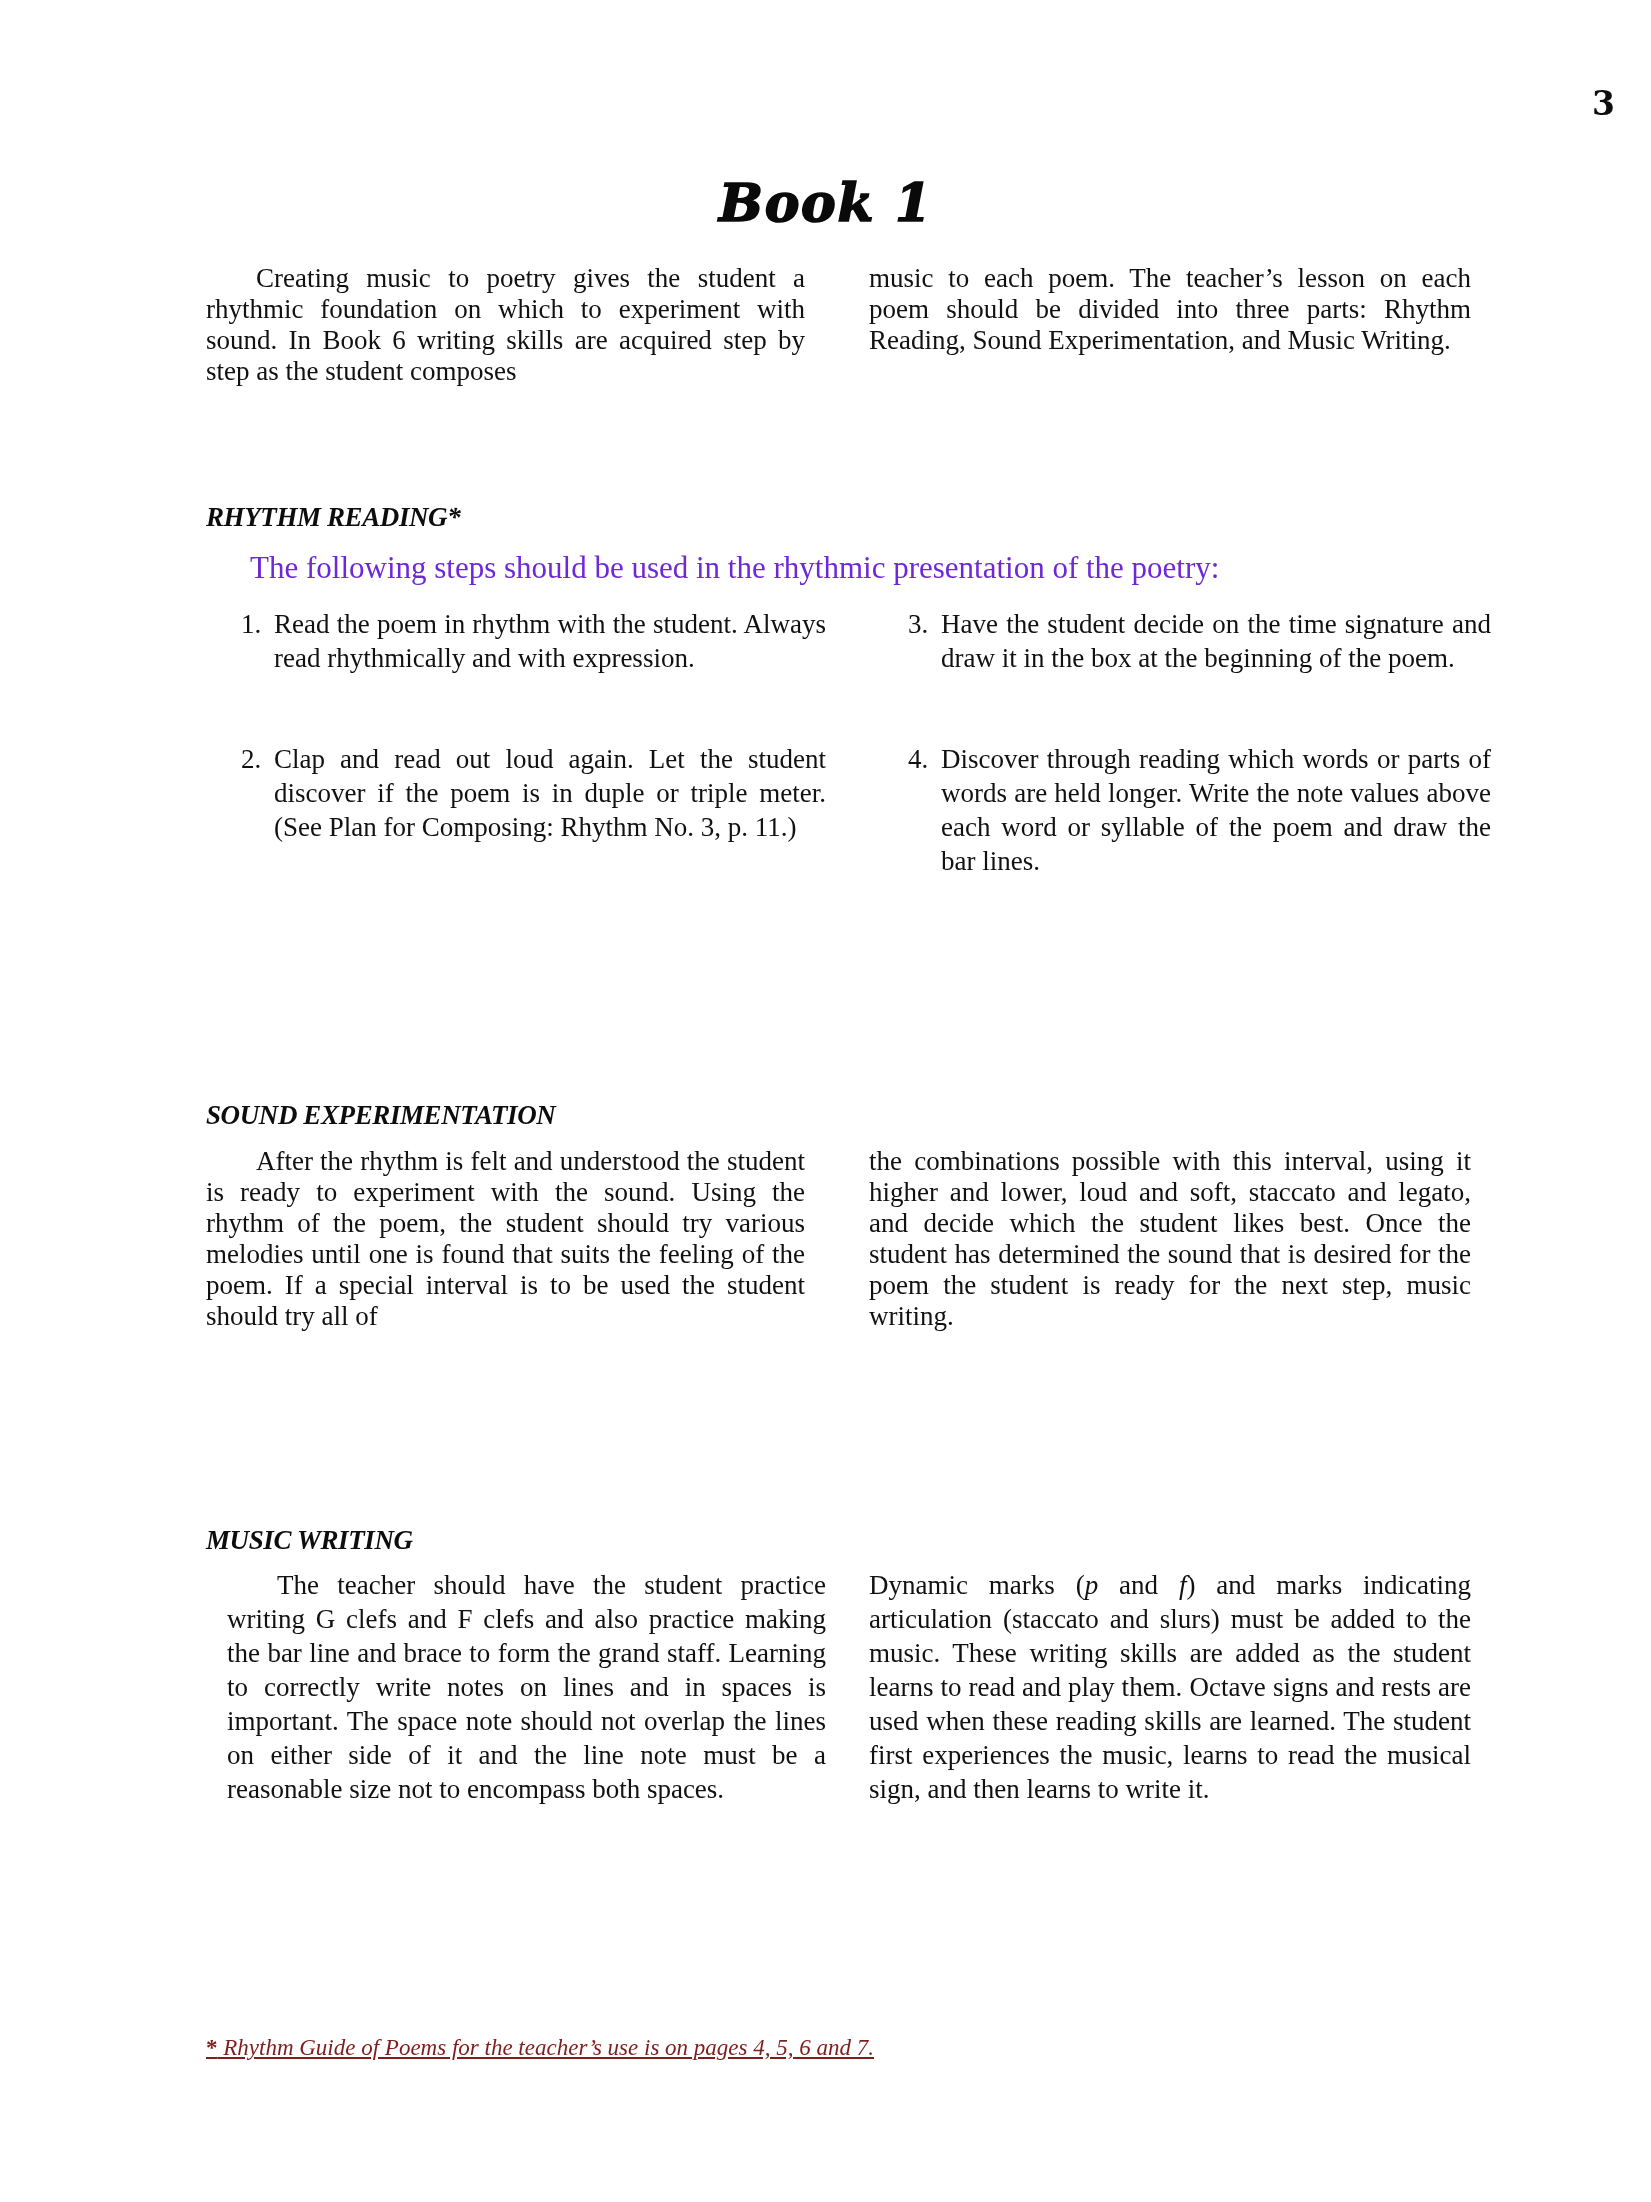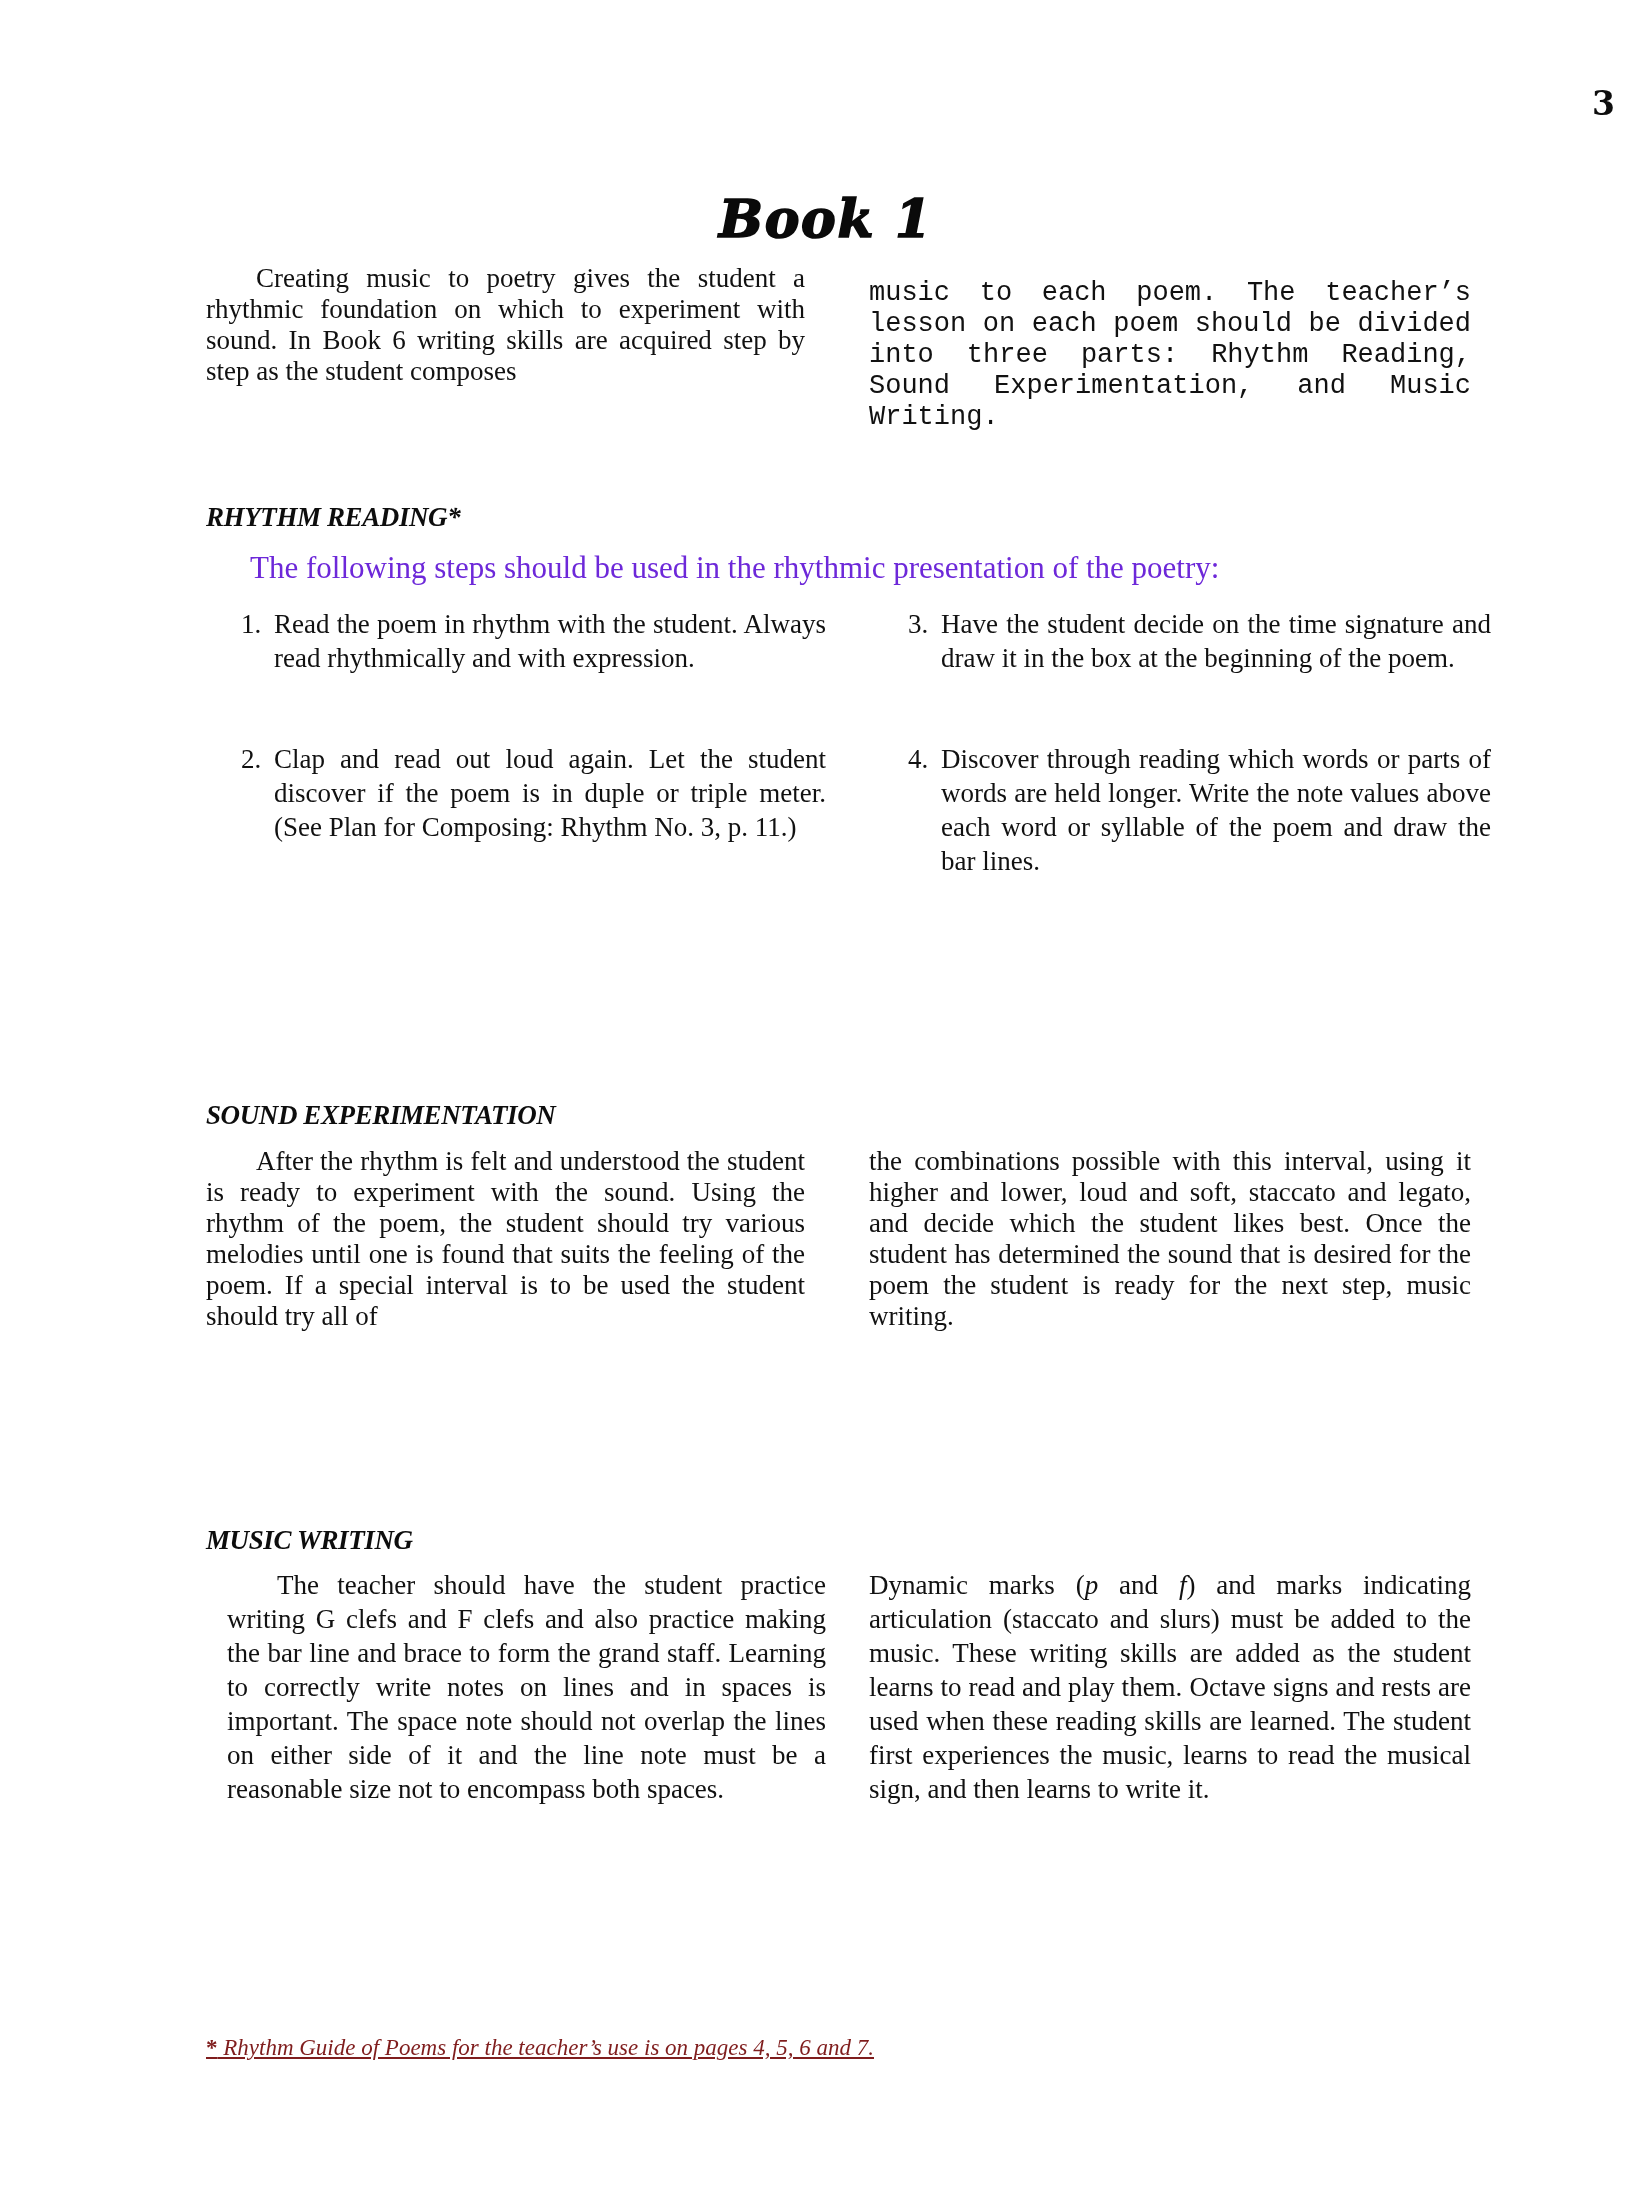--- a/index.html
+++ b/index.html
@@ -21,21 +21,21 @@
     top: 84px;
     font-family: "DejaVu Serif", serif;
     font-weight: bold;
     font-size: 33px;
     color: #0d0d0d;
   }
   .book-title {
     position: absolute;
     left: 0;
     width: 1652px;
-    top: 188px;
+    top: 172px;
     text-align: center;
     font-family: "DejaVu Serif", serif;
     font-weight: 900;
     font-style: italic;
     font-size: 52px;
     letter-spacing: 1.7px;
     color: #0a0a0a;
     -webkit-text-stroke: 1.7px #0a0a0a;
   }
   .col {
@@ -97,21 +97,21 @@
 </head>
 <body>
 
 <div class="page-number">3</div>
 
 <div class="book-title">Book 1</div>
 
 <div class="col left-col" style="top:263px;">
   <p class="indent">Creating music to poetry gives the student a rhythmic foundation on which to experiment with sound. In Book 6 writing skills are acquired step by step as the student composes</p>
 </div>
-<div class="col right-col" style="top:278px;font-family:Liberation Mono, monospace;">
+<div class="col right-col" style="top:263px;">
   <p>music to each poem. The teacher’s lesson on each poem should be divided into three parts: Rhythm Reading, Sound Experimentation, and Music Writing.</p>
 </div>
 
 <div class="section-heading" style="top:502px;">RHYTHM READING*</div>
 <div class="lead-line">The following steps should be used in the rhythmic presentation of the poetry:</div>
 
 <div class="step" style="left:241px; top:607px; width:585px;">
   <span class="num">1.</span>
   <span class="text">Read the poem in rhythm with the student. Always read rhythmically and with expression.</span>
 </div>

